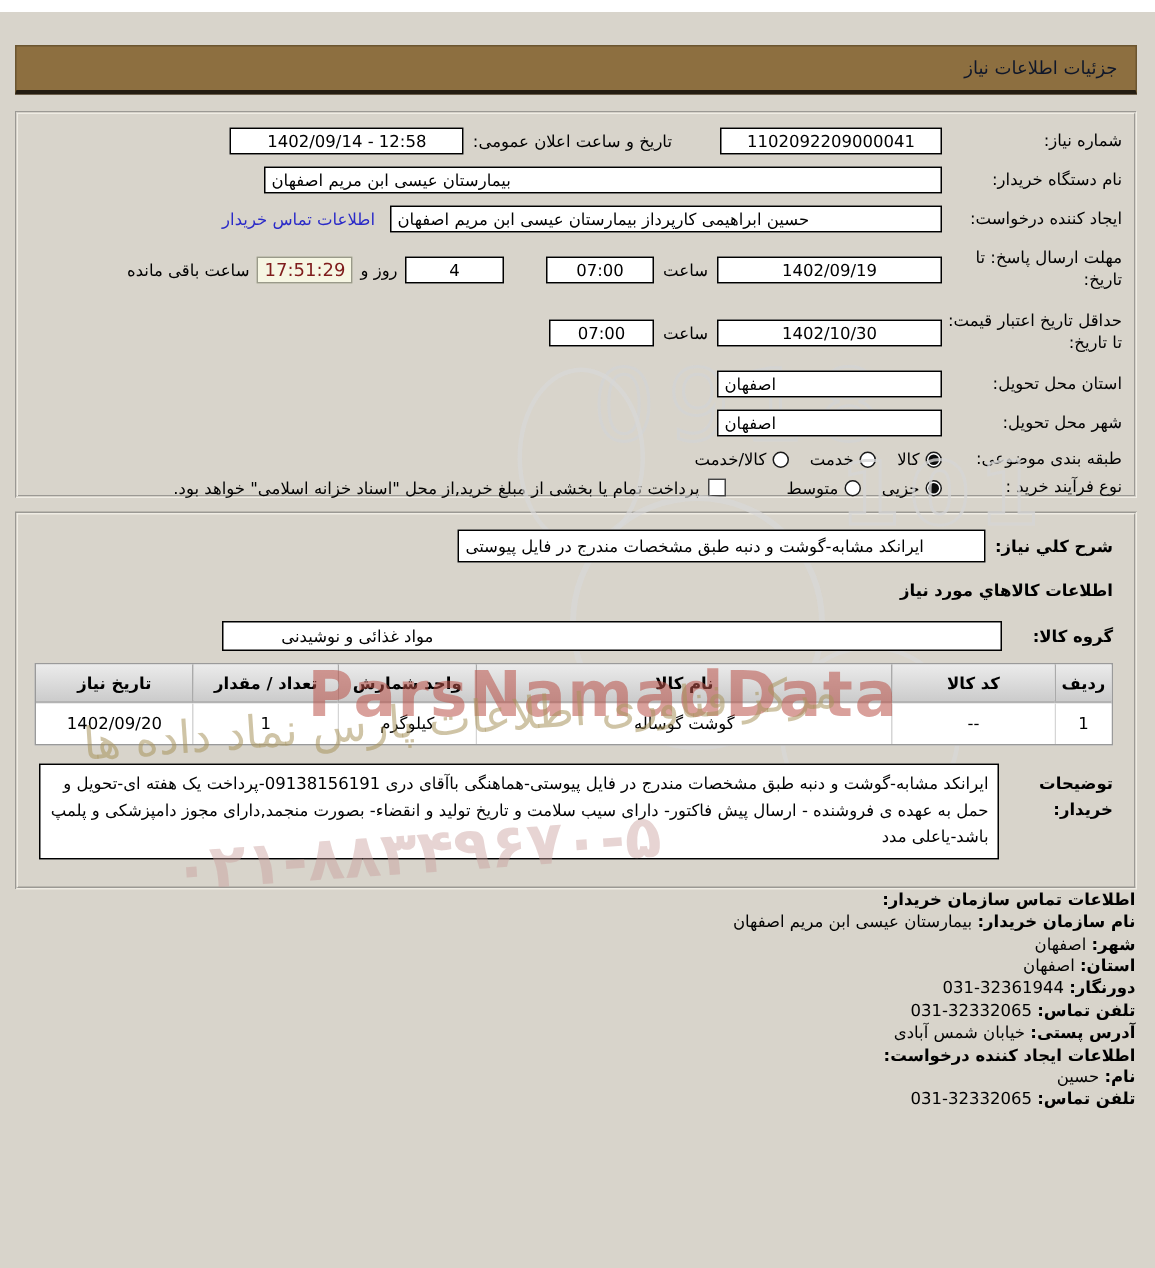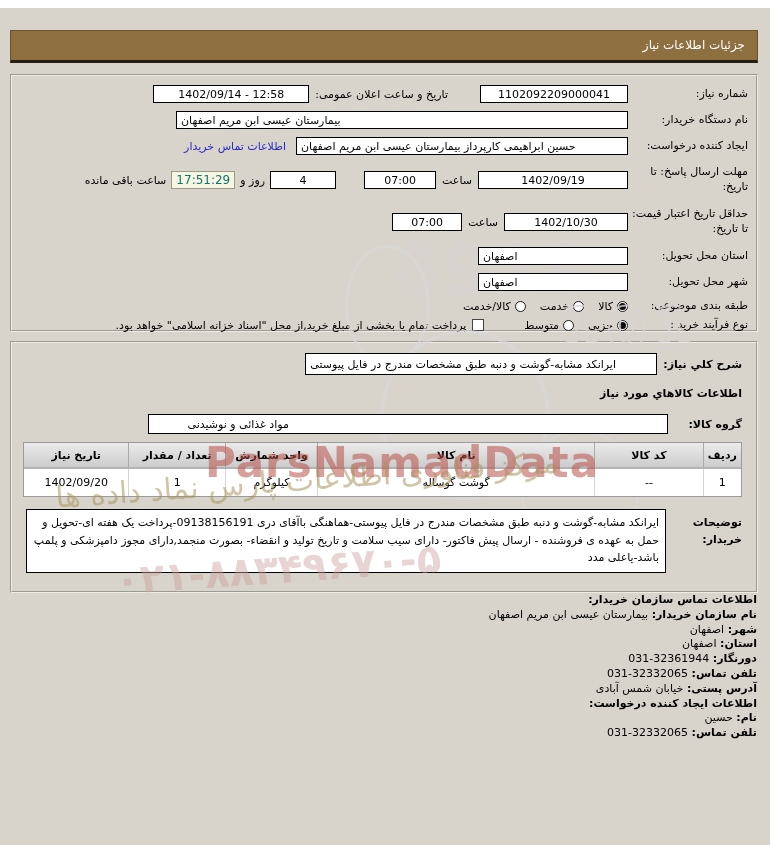--- a/index.html
+++ b/index.html
@@ -9,41 +9,41 @@
     background:#d8d4cb;
     font-family:"DejaVu Sans", sans-serif;
     font-size:11px; color:#000; direction:rtl;
   }
   .topstrip { position:absolute; top:0; left:0; width:770px; height:8px; background:#ffffff; }
 
   
   .titlebar {
     position:absolute; top:30px; left:10px; width:748px; height:33px;
     background:#8d6f40; border:1px solid #6b5530; border-bottom:3px solid #241d12;
-    color:#ffffff; font-size:12px; line-height:29px; padding:0 12px; z-index:4;
+    color:#0f172a; font-size:12px; line-height:29px; padding:0 12px; z-index:4;
   }
 
   
   .panel {
     position:absolute; left:10px; width:748px;
     border:2px groove #efece4; background:transparent;
   }
   #panel1 { top:74px; height:258px; padding:9px 8px 4px 8px; }
   #panel2 { top:341px; height:252px; padding:10px 14px 6px 14px; }
 
   .frow { display:flex; align-items:center; margin-bottom:8px; position:relative; }
   .flabel { width:120px; flex-shrink:0; line-height:1.35; }
   .ibox {
     background:#fff; border:1px solid #000; height:18px;
     display:flex; align-items:center; justify-content:center;
     padding:0 4px; position:relative; z-index:2; overflow:hidden; white-space:nowrap;
   }
   .ibox.rt { justify-content:flex-end; }  
   .ltr { direction:ltr; unicode-bidi:isolate; }
-  .timer { background:#f6f6e3; border:1px solid #9a9a8a; color:#0f766e; font-size:12px; }
+  .timer { background:#f6f6e3; border:1px solid #9a9a8a; color:#7f1d1d; font-size:12px; }
   .link { color:#2a2ac8; margin-right:10px; white-space:nowrap; }
 
   .radio { width:11px; height:11px; border-radius:50%; background:#fff; border:1px solid #1a1a1a;
            display:inline-block; position:relative; flex-shrink:0; }
   .radio.checked::after { content:""; position:absolute; inset:1px; background:#0d0d0d; border-radius:50%; }
   .checkbox { width:12px; height:12px; background:#fff; border:1px solid #444; display:inline-block; flex-shrink:0; }
   .optlbl { margin:0 4px 0 14px; }
 
   
   .bold { font-weight:bold; }
@@ -125,39 +125,39 @@
     <div class="ibox ltr" style="width:156px;">1402/09/14 - 12:58</div>
   </div>
 
   <div class="frow">
     <span class="flabel">نام دستگاه خریدار:</span>
     <div class="ibox rt" style="width:452px;">بیمارستان عیسی ابن مریم اصفهان</div>
   </div>
 
   <div class="frow">
     <span class="flabel">ایجاد کننده درخواست:</span>
-    <div class="ibox rt" style="width:332px;">حسین ابراهیمی کارپرداز بیمارستان عیسی ابن مریم اصفهان</div>
+    <div class="ibox rt" style="width:368px;">حسین ابراهیمی کارپرداز بیمارستان عیسی ابن مریم اصفهان</div>
     <span class="link">اطلاعات تماس خریدار</span>
   </div>
 
   <div class="frow" style="min-height:34px;">
     <span class="flabel">مهلت ارسال پاسخ: تا تاریخ:</span>
     <div class="ibox ltr" style="width:150px;">1402/09/19</div>
     <span style="margin:0 6px;">ساعت</span>
     <div class="ibox ltr" style="width:72px;">07:00</div>
     <span style="width:28px;"></span>
     <div class="ibox ltr" style="width:66px;">4</div>
     <span style="margin:0 5px;">روز و</span>
     <div class="ibox ltr timer" style="width:64px;">17:51:29</div>
     <span style="margin-right:5px;">ساعت باقی مانده</span>
   </div>
 
   <div class="frow" style="min-height:34px;">
     <span class="flabel">حداقل تاریخ اعتبار قیمت: تا تاریخ:</span>
-    <div class="ibox ltr" style="width:124px;text-align:right;">1402/10/30</div>
+    <div class="ibox ltr" style="width:150px;text-align:right;">1402/10/30</div>
     <span style="margin:0 6px;">ساعت</span>
     <div class="ibox ltr" style="width:70px;">07:00</div>
   </div>
 
   <div class="frow">
     <span class="flabel">استان محل تحویل:</span>
     <div class="ibox rt" style="width:150px;">اصفهان</div>
   </div>
 
   <div class="frow">

